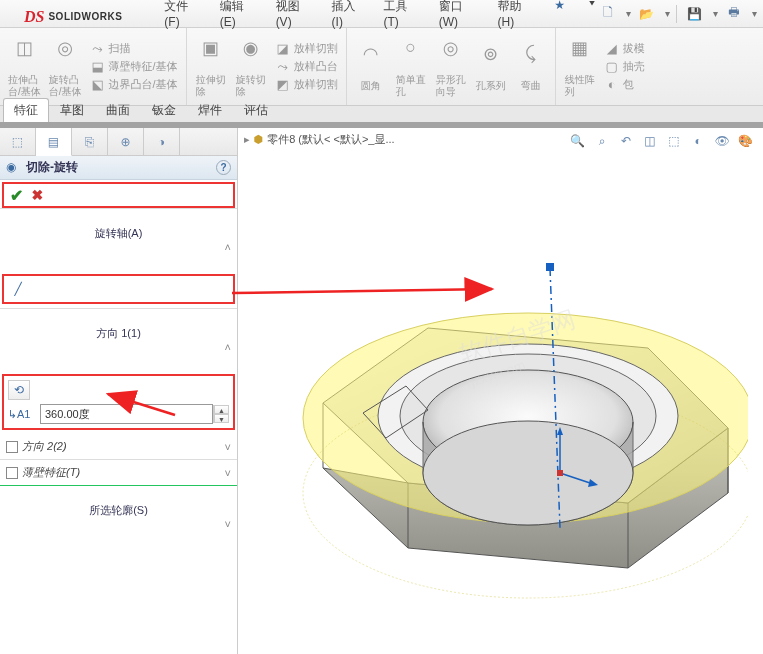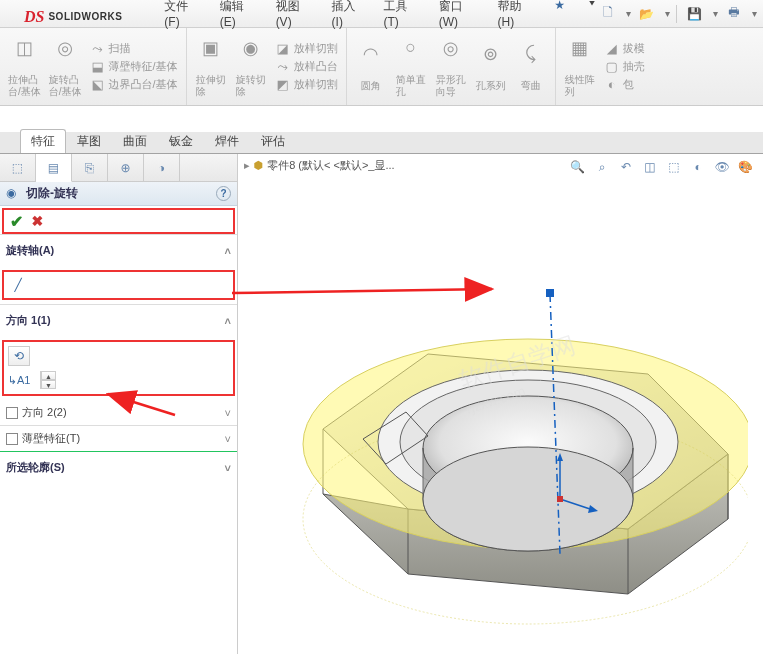--- a/index.html
+++ b/index.html
@@ -21,56 +21,56 @@
   .ribbon { height: 78px; background: linear-gradient(#f8f8f8,#ececec); border-bottom:1px solid #ccc; display:flex; }
   .ribbon-group { display:flex; border-right:1px solid #d8d8d8; padding: 2px 4px; }
   .rbtn-v { display:flex; flex-direction:column; align-items:center; justify-content:center; padding: 2px 4px; min-width:40px; color:#999;}
   .rbtn-v .ric { width:24px; height:24px; display:flex; align-items:center; justify-content:center; font-size:18px;}
   .rbtn-v .rlbl { font-size:10px; line-height:12px; text-align:left; margin-top:14px; white-space:pre;}
   .rbtn-h { display:flex; align-items:center; padding:1px 4px; color:#999; font-size:11px; }
   .rbtn-h .ric { width:16px; height:16px; margin-right:3px; display:flex; align-items:center; justify-content:center; font-size:13px;}
   .rcol { display:flex; flex-direction:column; justify-content:center; }
   
   
-  .tabsrow { height:22px; display:flex; align-items:flex-end; background:#e8e8e8; border-bottom:1px solid #a3a3a3; padding-left:20px;margin-top:26px;}
+  .tabsrow { height:22px; display:flex; align-items:flex-end; background:#e8e8e8; border-bottom:6px solid #a3a3a3; padding-left:3px;}
   .tab { padding: 3px 10px; font-size:12px; color:#444; border:1px solid transparent; border-bottom:none; border-radius:3px 3px 0 0; cursor:default;}
   .tab.active { background:#fff; border-color:#bbb; }
   
   
   .main { display:flex; height: calc(654px - 28px - 78px - 22px); }
   
   
   .pm { width: 238px; border-right:1px solid #ccc; background:#fff; display:flex; flex-direction:column; }
   .pm-tabs { height:28px; display:flex; border-bottom:1px solid #ccc; background:linear-gradient(#f5f5f5,#e8e8e8);}
   .pm-tab { flex:0 0 auto; width:36px; display:flex; align-items:center; justify-content:center; border-right:1px solid #ccc; color:#6a8ab0;}
   .pm-tab.active { background:#fff; border-bottom:1px solid #fff; margin-bottom:-1px;}
   .pm-header { height:24px; display:flex; align-items:center; padding: 0 6px; background:linear-gradient(#eef3f8,#dde7f0); border-bottom:1px solid #c7d4e0;}
   .pm-header .hic { width:16px; height:16px; margin-right:4px; color:#3a6aa0;}
   .pm-header .htxt { font-weight:bold; color:#335; flex:1;}
   .pm-header .help { color:#3a6aa0; font-weight:bold; border:1px solid #9ab; border-radius:50%; width:15px; height:15px; display:flex;align-items:center;justify-content:center; font-size:10px;}
   .pm-okcancel { height:26px; display:flex; align-items:center; padding:0 6px; gap:8px; border:2px solid #e33; margin:2px 2px 0 2px;}
   .pm-okcancel .ok { color:#2a8a2a; font-size:16px; font-weight:bold;}
   .pm-okcancel .cancel { color:#c33; font-size:14px; font-weight:bold;}
   .pm-section { border-top:1px solid #ddd; }
-  .pm-section-head { display:flex; align-items:center; padding:8px 6px; font-weight:bold; font-size:11px; color:#335; cursor:default;}
+  .pm-section-head { display:flex; align-items:center; padding:17px 6px; font-weight:normal; font-size:11px; color:#335; cursor:default;flex-direction:column;}
   .pm-section-head .chev { margin-left:auto; color:#888;}
   .pm-body { padding:4px 6px; }
   .axis-row { display:flex; align-items:center; border:2px solid #e33; padding:3px; margin: 0 -4px;}
   .axis-icon { width:22px; height:20px; display:flex; align-items:center; justify-content:center; color:#3a6aa0; margin-right:4px;}
   .axis-input { flex:1; height:20px; background:#bde0ff; border:1px solid #7aa6d6; padding:1px 4px; font-size:11px; }
   .dir-block { border:2px solid #e33; padding:4px; margin:0 -4px;}
   .dir-select-row { display:flex; align-items:center; margin-bottom:4px;}
   .dir-select-row .revic { width:22px; height:20px; border:1px solid #ccc; display:flex; align-items:center; justify-content:center; color:#3a6aa0; margin-right:4px; background:linear-gradient(#fff,#eee);}
   .dir-select { flex:1; height:20px; border:1px solid #999; padding:0 4px; font-size:11px; background:#fff; display:flex; align-items:center; justify-content:space-between;}
   .angle-row { display:flex; align-items:center; margin-top:2px;}
   .angle-row .angic { width:22px; height:20px; display:flex; align-items:center; justify-content:center; color:#3a6aa0; margin-right:10px; font-size:11px;}
   .angle-input { flex:1; height:20px; border:1px solid #999; padding:0 4px; font-size:11px; display:flex; align-items:center;}
   .spin { width:16px; display:flex; flex-direction:column; border-left:1px solid #ccc;}
   .spin div { height:9px; font-size:7px; text-align:center; color:#555; line-height:9px; border:1px solid #ccc; background:linear-gradient(#fff,#eee);}
-  .check-row { display:flex; align-items:center; padding: 5px 6px; font-size:11px; color:#444;}
+  .check-row { display:flex; align-items:center; padding: 5px 6px; font-size:11px; color:#444;font-style:italic;}
   .check-row .cb { width:12px; height:12px; border:1px solid #888; margin-right:4px;}
   .check-row .chev { margin-left:auto; color:#888;}
   
   
   .gfx { flex:1; position:relative; background:#fff; }
   .breadcrumb-bar { position:absolute; top:4px; left:6px; display:flex; align-items:center; gap:4px; font-size:11px; color:#555;}
   .bc-arrow { color:#888; }
   .view-toolbar { position:absolute; top:0; right:4px; display:flex; gap:4px; padding:3px;}
   .vt-item { width:20px; height:20px; display:flex; align-items:center; justify-content:center; color:#6a8ab0;}
   
@@ -260,20 +260,23 @@
         <span>方向 1(1)</span>
           <span class="chev">˄</span>
       </div>
       <div class="pm-body">
         <div class="dir-block">
           <div class="dir-select-row">
             <div class="revic">⟲</div>
           </div>
           <div class="angle-row">
             <div class="angic">↳A1</div>
+            <div class="angle-input">
+              <span style="flex:1">360.00度</span>
+            </div>
             <div class="spin">
                 <div>▲</div>
                 <div>▼</div>
               </div>
           </div>
         </div>
       </div>
     </div>
 
     <div class="check-row">

